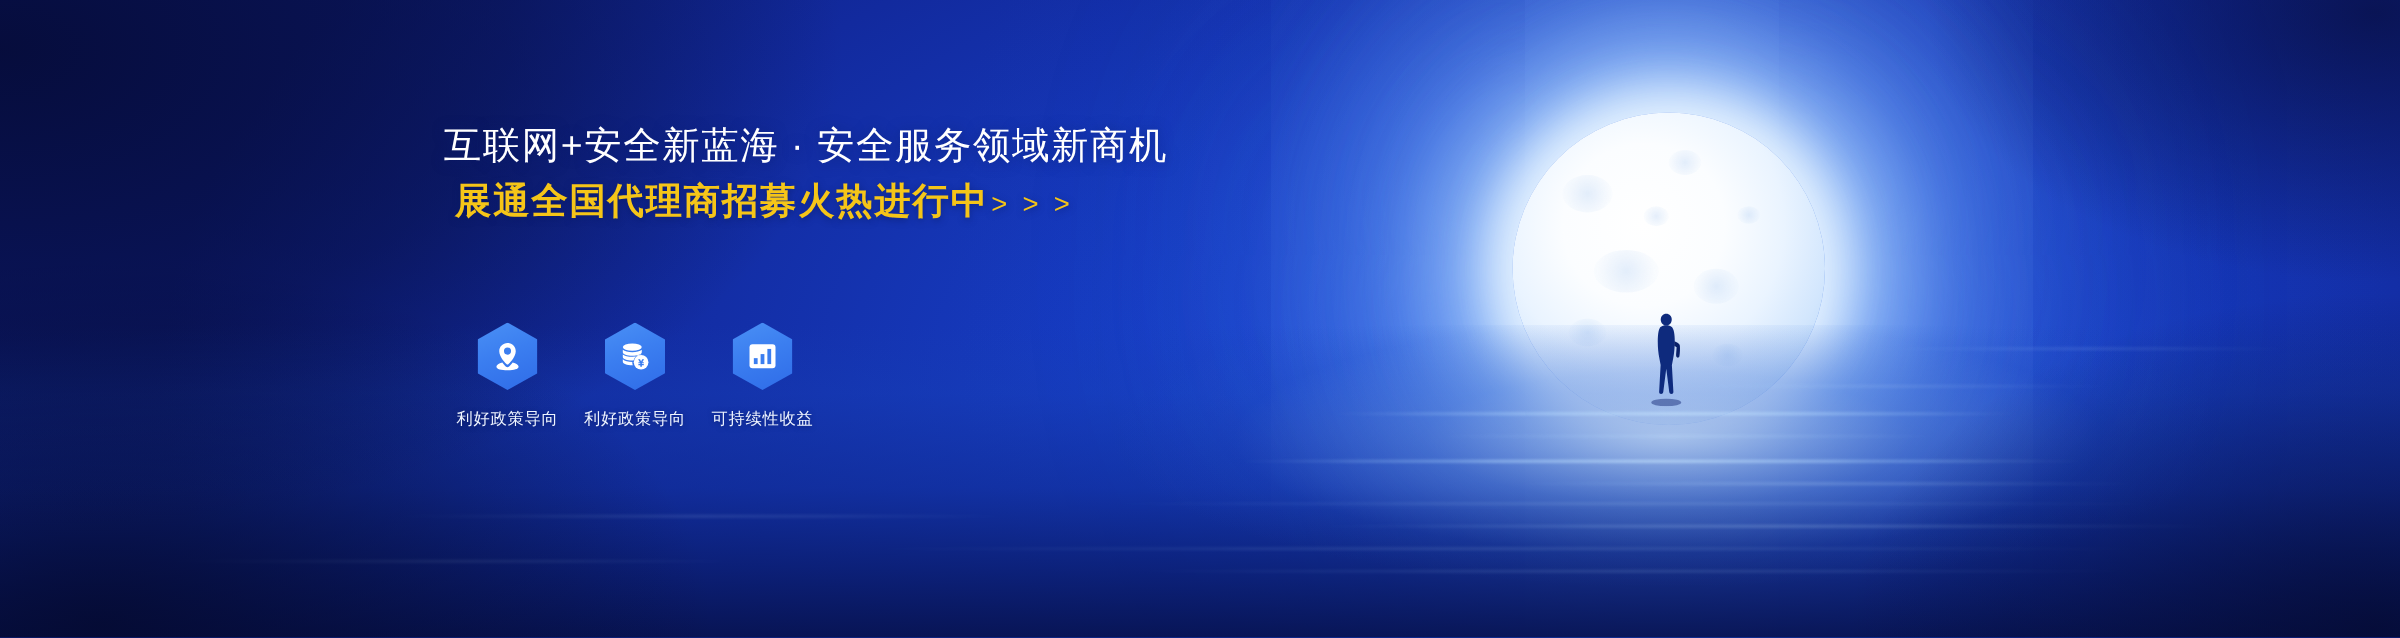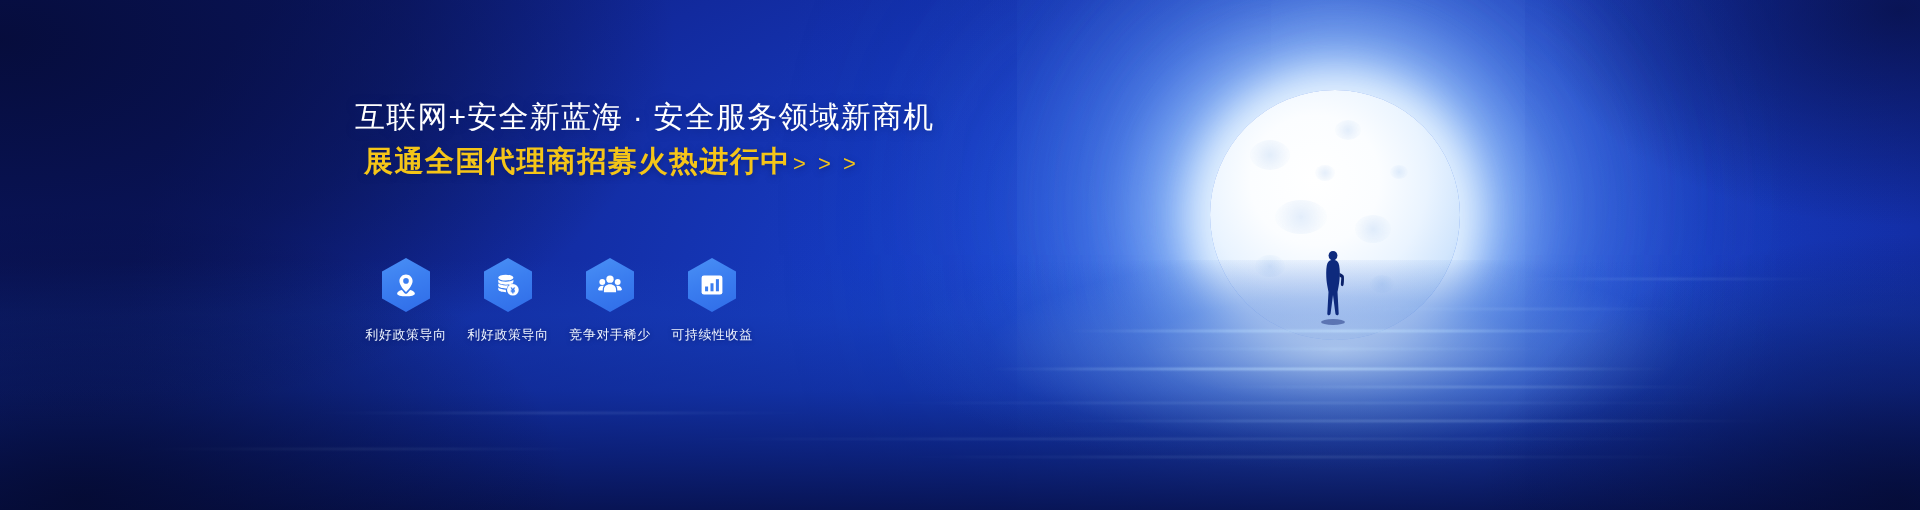--- a/index.html
+++ b/index.html
@@ -236,34 +236,20 @@
             <path fill="#ffffff" d="M3 7.2v1.8c0 1.5 3.1 2.7 7 2.7s7-1.2 7-2.7V7.2c-1.3 1.1-4 1.8-7 1.8S4.3 8.3 3 7.2z"></path>
             <path fill="#ffffff" d="M3 10.7v1.8c0 1.5 3.1 2.7 7 2.7.3 0 .6 0 .9 0a5.6 5.6 0 015.6-4.5c.2 0 .3 0 .5 0v-.1c-1.3 1.1-4 1.8-7 1.8s-5.7-.6-7-1.7z"></path>
             <path fill="#ffffff" d="M3 14.2V16c0 1.5 3.1 2.7 7 2.7h.4a5.6 5.6 0 01-.4-2.1v-.3c-2.9-.1-5.7-.8-7-2.1z"></path>
             <circle cx="16.5" cy="16.4" r="5.4" fill="#ffffff"></circle>
             <path fill="#3b7ef0" d="M17.3 14.2l-.8 1.6-.8-1.6h-1.4l1.3 2.2h-1.1v.8h1.4v.6h-1.4v.8h1.4v1.2h1.2v-1.2h1.4v-.8h-1.4v-.6h1.4v-.8h-1.1l1.3-2.2z"></path>
           </svg>
         </div>
         <div class="feature-label">利好政策导向</div>
       </div>
 
-      <div class="feature">
-        <div class="hexwrap">
-          <div class="hex"></div>
-          <svg class="hex-ico" viewBox="0 0 24 24">
-            <circle cx="12" cy="6.6" r="3.4" fill="#ffffff"></circle>
-            <path fill="#ffffff" d="M12 11.2c-3.3 0-5.6 2.2-5.6 5v2.6h11.2v-2.6c0-2.8-2.3-5-5.6-5z"></path>
-            <circle cx="4.9" cy="9.2" r="2.7" fill="#ffffff"></circle>
-            <path fill="#ffffff" d="M4.9 12.6c-2 0-3.6 1.5-3.9 3.4-.1.6.4 1.1 1 1.1h3.3v-1c0-1.3.4-2.5 1.1-3.4-.5-.1-1-.1-1.5-.1z"></path>
-            <circle cx="19.1" cy="9.2" r="2.7" fill="#ffffff"></circle>
-            <path fill="#ffffff" d="M19.1 12.6c-.5 0-1 0-1.5.1.7.9 1.1 2.1 1.1 3.4v1H22c.6 0 1.1-.5 1-1.1-.3-1.9-1.9-3.4-3.9-3.4z"></path>
-          </svg>
-        </div>
-        <div class="feature-label">竞争对手稀少</div>
-      </div>
 
       <div class="feature">
         <div class="hexwrap">
           <div class="hex"></div>
           <svg class="hex-ico" viewBox="0 0 24 24">
             <rect x="2.4" y="3.2" width="19.2" height="17.6" rx="2.2" fill="#ffffff"></rect>
             <rect x="5.6" y="13.4" width="2.8" height="4.4" fill="#3b7ef0"></rect>
             <rect x="10.6" y="10.4" width="2.8" height="7.4" fill="#3b7ef0"></rect>
             <rect x="15.6" y="6.6" width="2.8" height="11.2" fill="#3b7ef0"></rect>
           </svg>

